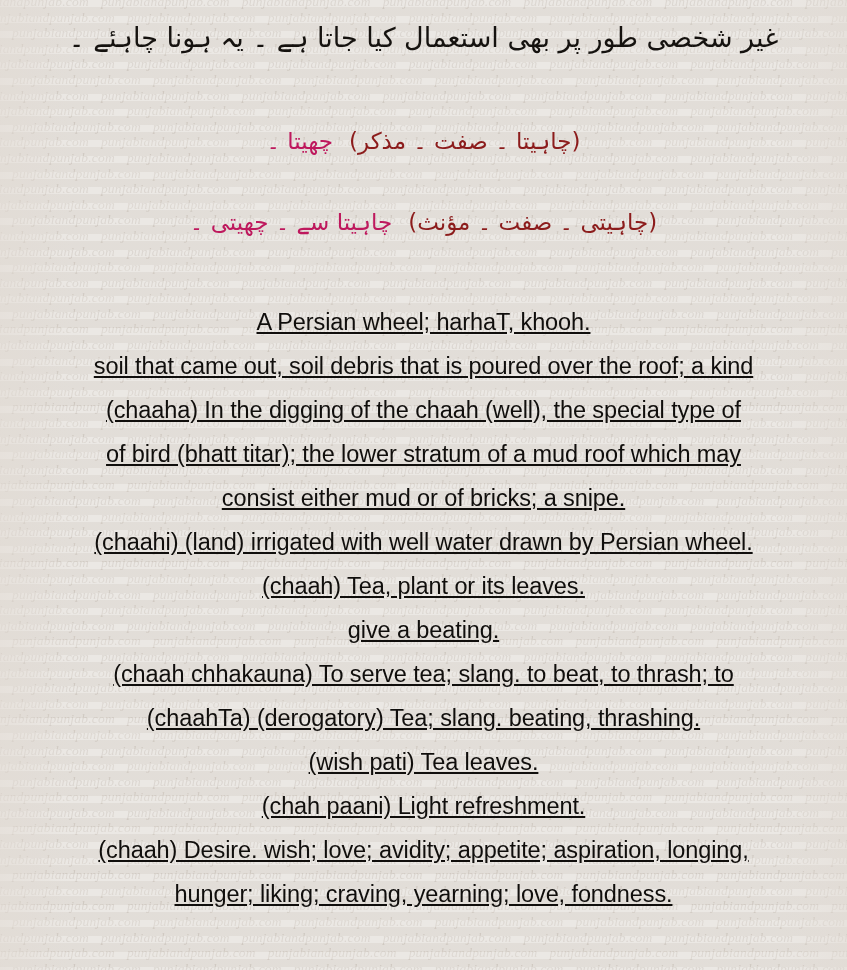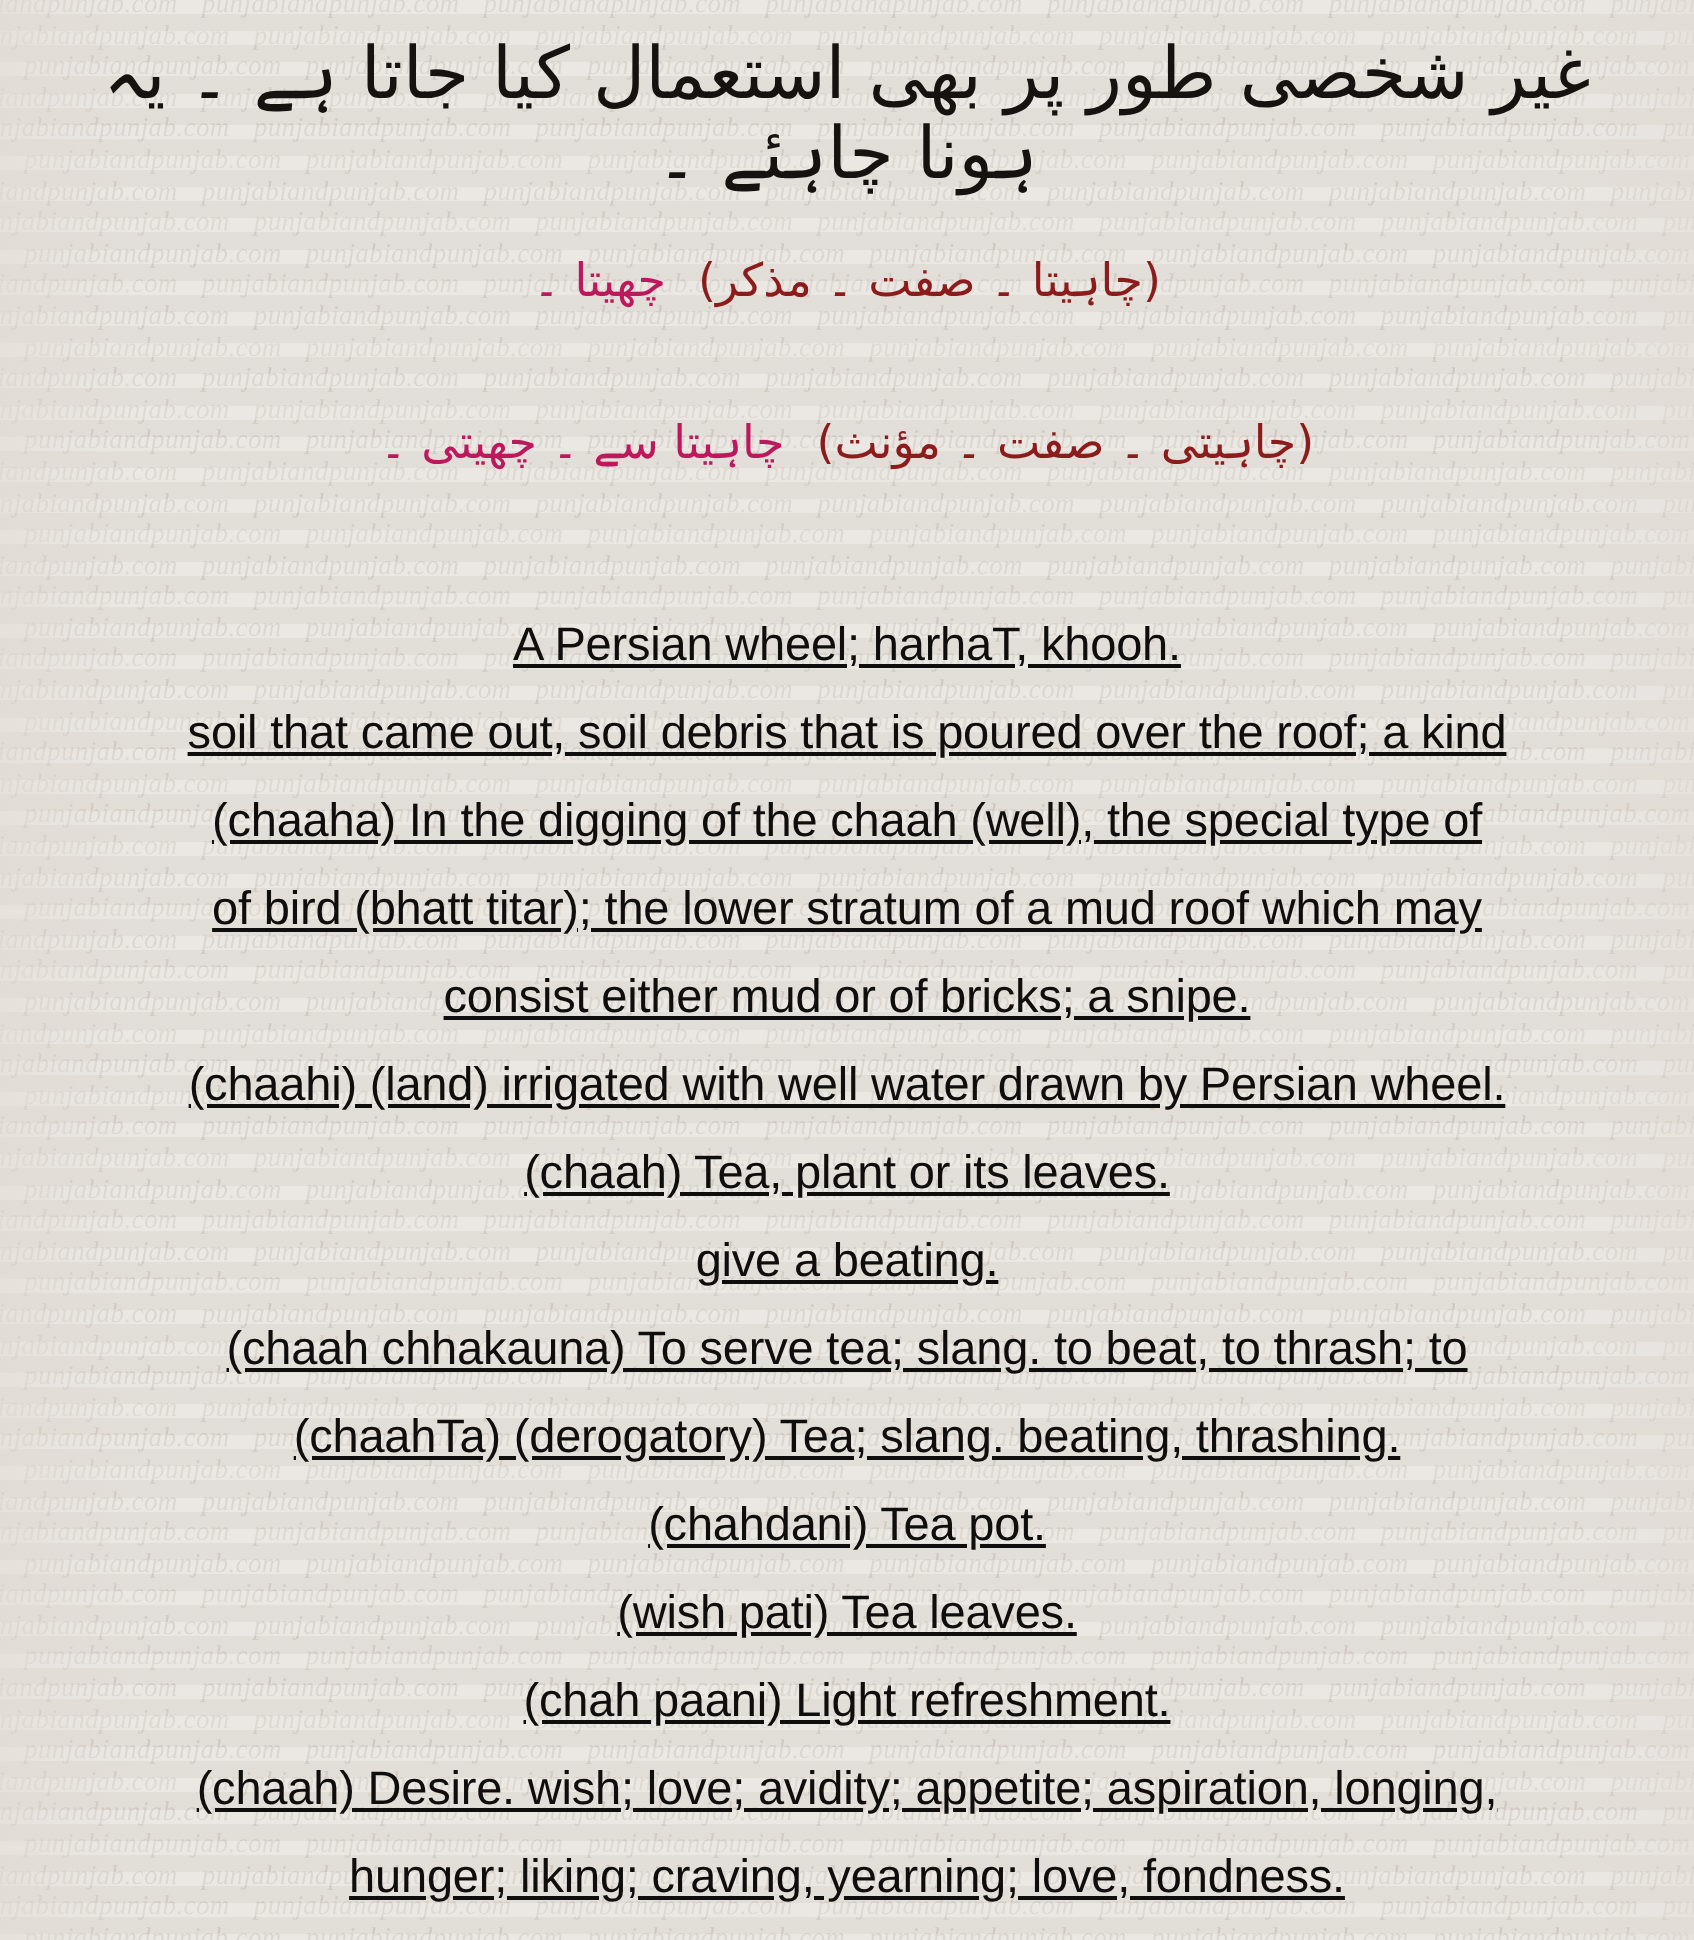--- a/index.html
+++ b/index.html
@@ -85,21 +85,21 @@
     left: 0;
     width: 847px;
     direction: rtl;
     text-align: center;
     font-family: "DejaVu Sans", sans-serif;
     white-space: nowrap;
   }
 
   .urdu-line-1 {
     top: 18px;
-    font-size: 36px;
+    font-size: 27px;
     line-height: 40px;
     color: #15120f;
     padding: 0 26px;
     box-sizing: border-box;
     white-space: normal;
   }
 
   .urdu-line-2 {
     top: 123px;
     font-size: 23px;
@@ -222,21 +222,20 @@
         <div class="eng-line">A Persian wheel; harhaT, khooh.</div>
         <div class="eng-line">soil that came out, soil debris that is poured over the roof;  a kind</div>
         <div class="eng-line">(chaaha)   In the digging of the chaah (well), the special type of</div>
         <div class="eng-line">of bird (bhatt titar); the lower stratum of a mud roof which may</div>
         <div class="eng-line">consist either mud or of bricks; a snipe.</div>
         <div class="eng-line">(chaahi)   (land) irrigated with well water drawn by Persian wheel.</div>
         <div class="eng-line">(chaah)    Tea, plant or its leaves.</div>
         <div class="eng-line">give a beating.</div>
         <div class="eng-line">(chaah  chhakauna)    To serve tea; slang. to beat, to thrash; to</div>
         <div class="eng-line">(chaahTa)   (derogatory) Tea; slang. beating, thrashing.</div>
-        <div class="eng-line">(chahdani)    Tea pot.</div>
         <div class="eng-line">(wish pati)   Tea leaves.</div>
         <div class="eng-line">(chah paani)    Light  refreshment.</div>
         <div class="eng-line">(chaah)   Desire. wish; love; avidity; appetite; aspiration, longing,</div>
         <div class="eng-line">hunger; liking; craving, yearning; love, fondness.</div>
       </div>
 
   </div>
 </div>
 
 </body></html>

